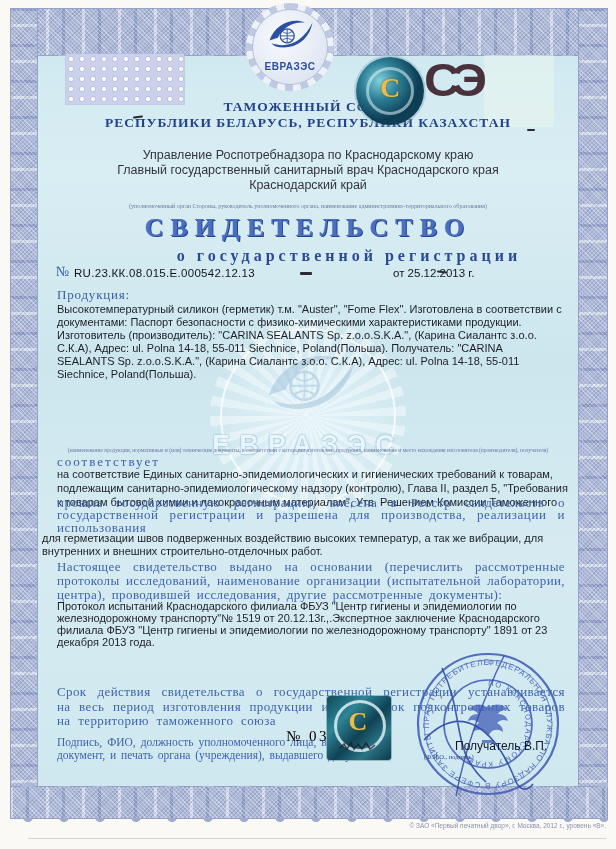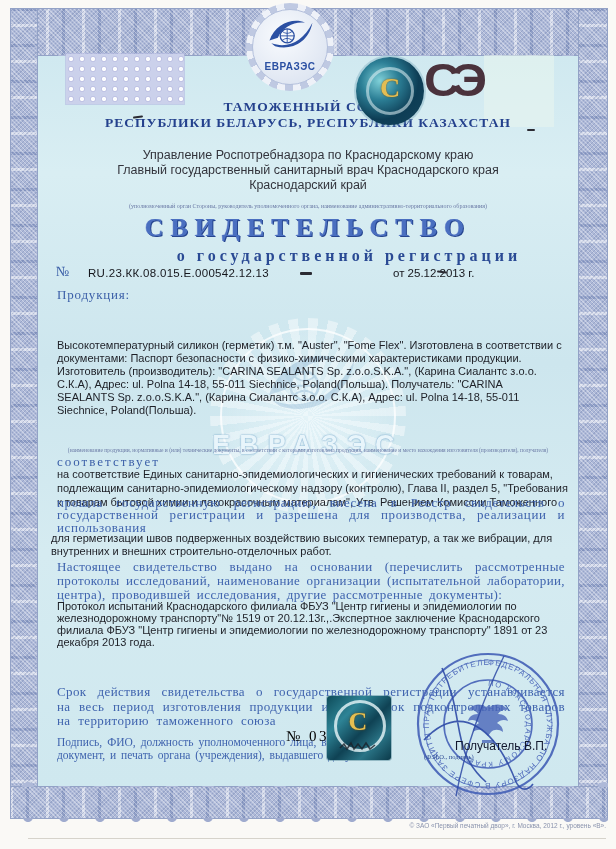--- a/index.html
+++ b/index.html
@@ -54,32 +54,32 @@
   .h2a { top:148px; font:400 12.5px/14px "Liberation Sans", sans-serif; color:#33343c; }
   .h2b { top:163px; font:400 12.5px/14px "Liberation Sans", sans-serif; color:#33343c; }
   .h2c { top:178px; font:400 12.5px/14px "Liberation Sans", sans-serif; color:#33343c; }
   .hcap { top:203px; font-size:6px; color:#6a79a5; white-space:nowrap; font-family:"Liberation Serif", serif; }
 
   .title { top:213px; font:700 26px/30px "Liberation Serif", serif; letter-spacing:7px; color:#4a6fc0;
            text-shadow:1px 1px 0 #26458f, -0.5px -0.5px 0 #9bb1dd; }
   .subtitle { top:247px; font:700 16px/18px "Liberation Serif", serif; letter-spacing:4px; color:#2a4a94;margin-left:41px; }
 
   .no-sign { left:56px; top:264px; font:400 14px/15px "Liberation Serif", serif; color:#3b5fa8; }
-  .number  { left:88px; top:267px; font:400 11.5px/13px "Liberation Sans", sans-serif; color:#15161c; letter-spacing:.3px; }
+  .number  { left:74px; top:267px; font:400 11.5px/13px "Liberation Sans", sans-serif; color:#15161c; letter-spacing:.3px; }
   .date    { left:393px; top:267px; font:400 11.5px/13px "Liberation Sans", sans-serif; color:#15161c; }
 
   .prod-label { left:57px; top:288px; font:400 13px/14px "Liberation Serif", serif; letter-spacing:.8px; color:#3b5fa8; }
-  .prod-text  { left:57px; top:303px; width:510px; font:400 11px/13px "Liberation Sans", sans-serif; color:#1d1f26;margin-top:36px; }
+  .prod-text  { left:57px; top:303px; width:510px; font:400 11px/13px "Liberation Sans", sans-serif; color:#1d1f26; }
 
   .cap2 { top:447px; font-size:5.5px; color:#6a79a5; white-space:nowrap; font-family:"Liberation Serif", serif; }
   .corr { left:57px; top:455px; font:400 13px/14px "Liberation Serif", serif; letter-spacing:2px; color:#3b5fa8; }
   .req  { left:57px; top:468px; width:514px; font:400 11px/13.8px "Liberation Sans", sans-serif; color:#1d1f26; }
   .reg  { left:57px; top:497px; width:508px; font:400 13px/12.3px "Liberation Serif", serif; color:#3f63ae;
           text-align:justify; word-spacing:7px; letter-spacing:.6px; }
-  .usage { left:51px; top:532px; width:514px; font:400 11px/12.8px "Liberation Sans", sans-serif; color:#1d1f26; }
+  .usage { left:42px; top:532px; width:514px; font:400 11px/12.8px "Liberation Sans", sans-serif; color:#1d1f26; }
   .basis-label { left:57px; top:560px; width:508px; font:400 13px/14.2px "Liberation Serif", serif; color:#3f63ae;
           text-align:justify; word-spacing:2.5px; letter-spacing:.4px; }
   .basis-text { left:57px; top:600px; width:514px; font:400 11px/12px "Liberation Sans", sans-serif; color:#1d1f26; }
   .validity { left:57px; top:685px; width:508px; font:400 13px/14.6px "Liberation Serif", serif; color:#3f63ae;
           text-align:justify; word-spacing:4px; letter-spacing:.4px; }
   .sig-label { left:57px; top:736px; width:318px; font:400 11.5px/13.4px "Liberation Serif", serif; color:#3f63ae;
           text-align:justify; word-spacing:2px; }
   .signer { left:455px; top:740px; font:400 12px/13px "Liberation Sans", sans-serif; color:#12182e; z-index:7; }
   .fio    { left:424px; top:753px; font:400 6.5px/7px "Liberation Serif", serif; color:#2d4a94; z-index:7; }
   .serial { left:286px; top:728px; font:400 15px/17px "Liberation Serif", serif; color:#000000; letter-spacing:2.5px; }

